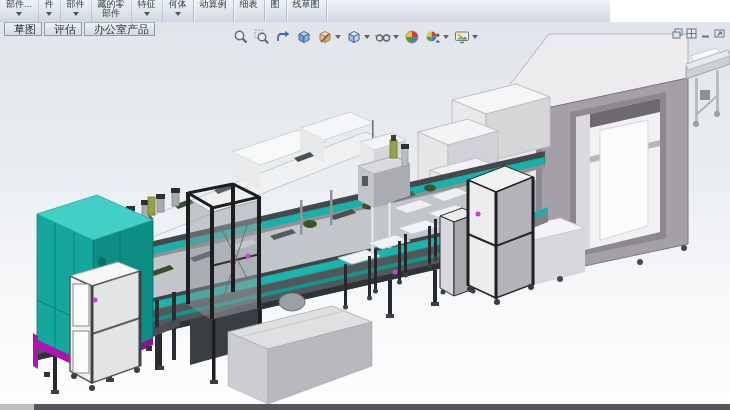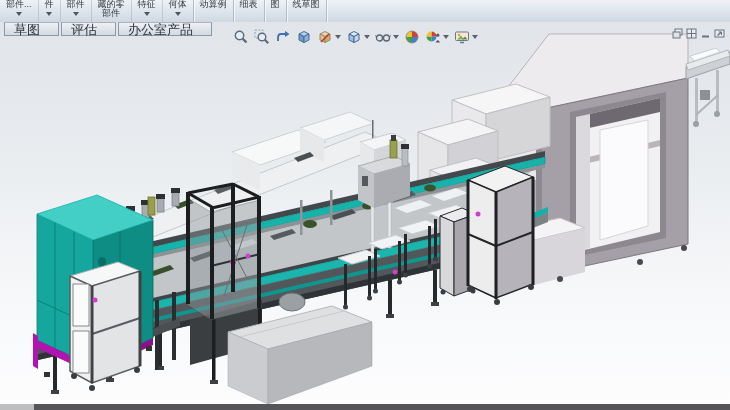--- a/index.html
+++ b/index.html
@@ -1,34 +1,34 @@
 <!DOCTYPE html>
 <html><head>
 <meta charset="utf-8">
 <style>
   html,body{margin:0;padding:0;}
   body{width:730px;height:410px;overflow:hidden;position:relative;
        font-family:"Liberation Sans","DejaVu Sans",sans-serif;background:#fff;}
 
   
-  .ribbon{position:absolute;top:0;left:0;width:730px;height:22px;
+  .ribbon{position:absolute;top:0;left:0;width:610px;height:22px;
           background:linear-gradient(180deg,#eef2f7 0%,#dde4ec 55%,#cfd7e1 100%);
           border-bottom:1px solid #a2adba;display:flex;align-items:flex-start;}
   .rb-group{display:flex;height:22px;border-right:1px solid #b3bcc7;box-shadow:1px 0 0 rgba(255,255,255,.65);}
   .rb-item{display:flex;flex-direction:column;align-items:center;justify-content:flex-start;
            padding:0 6px;height:22px;cursor:default;}
   .rb-item + .rb-item{border-left:1px solid rgba(150,162,178,.4);}
   .rb-label{font-size:9px;line-height:9px;color:#333a42;white-space:pre-line;text-align:center;margin-top:0px;}
   .rb-arrow{width:0;height:0;border-left:3px solid transparent;border-right:3px solid transparent;
             border-top:4px solid #4b5563;margin-top:3px;}
   .rb-filler{flex:1;height:22px;}
 
   
   .tabs{position:absolute;top:22px;left:4px;height:16px;display:flex;z-index:5;}
-  .tab{height:14px;padding:1px 18px 0 9px;margin-right:2px;font-size:13px;color:#2c323a;
+  .tab{height:14px;padding:1px 5px 0 9px;margin-right:2px;font-size:11px;color:#2c323a;
        background:linear-gradient(180deg,#eef1f5,#d2d9e1);
        border:1px solid #8d99a7;border-top-color:#aab3bf;box-sizing:border-box;
        display:flex;align-items:center;cursor:default;}
 
   
   .viewport{position:absolute;top:22px;left:0;width:730px;height:382px;
             background:linear-gradient(180deg,#e1e4e8 0%,#eaedf0 38%,#f7f8fa 72%,#fdfdfe 100%);}
   .viewport svg.scene{position:absolute;top:0;left:0;}
 
   

